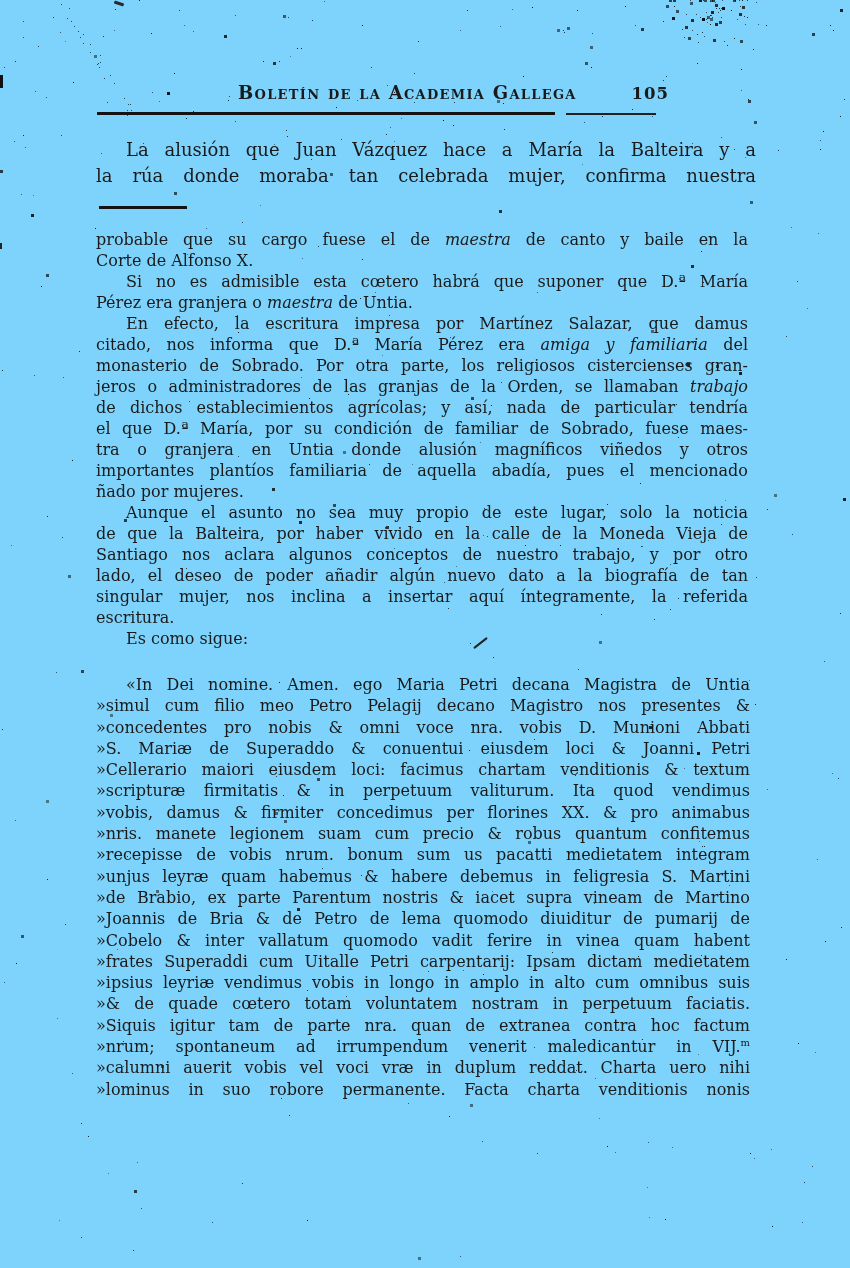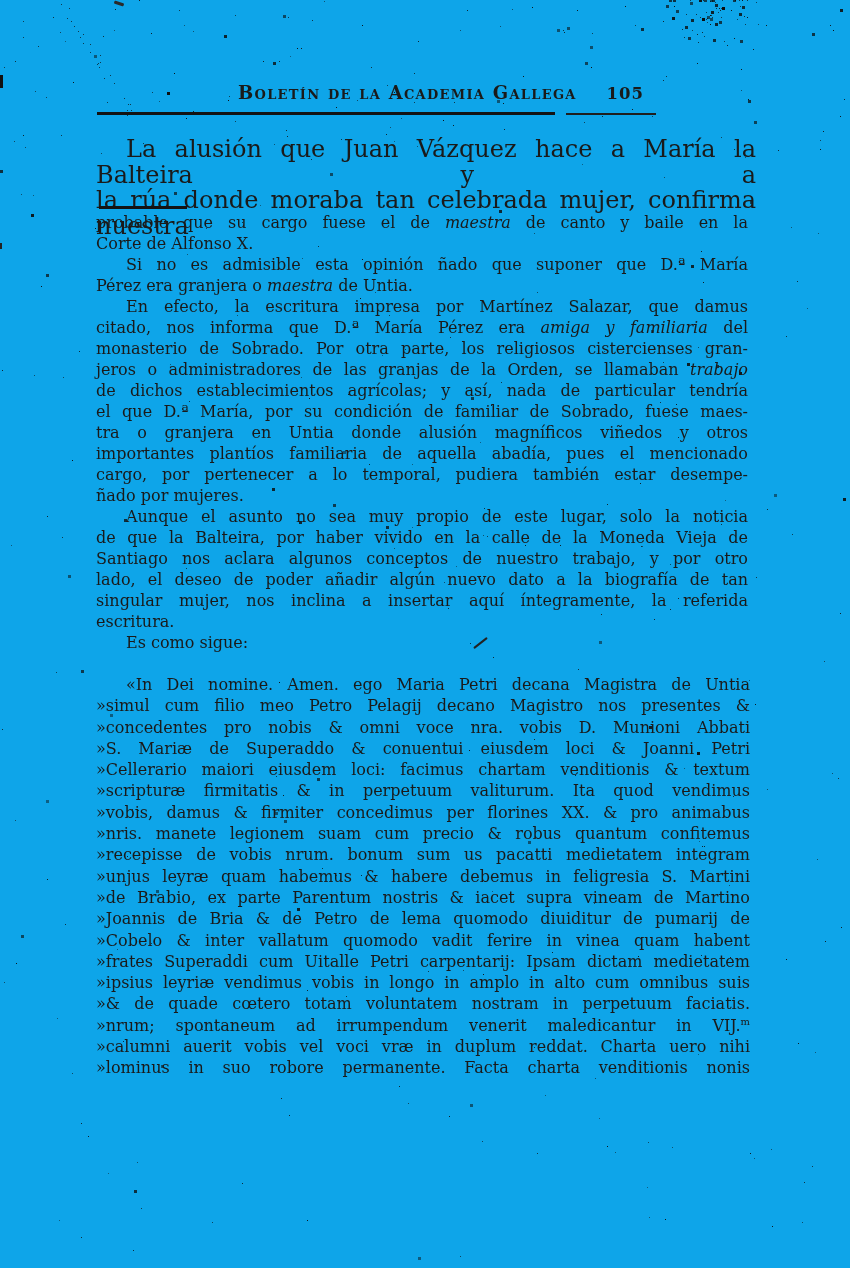--- a/index.html
+++ b/index.html
@@ -4,53 +4,53 @@
 <style>
   html,body{margin:0;padding:0;}
   body{
     width:850px;height:1268px;
     background:#ffffff;
     font-family:"DejaVu Serif","Liberation Serif",serif;
     color:#1a1a1a;
     overflow:hidden;
     position:relative;
   }
-  .page{position:absolute;inset:0;background:#0ea5e9;padding-left:16px;}
+  .page{position:absolute;inset:0;background:#7dd3fc;padding-left:16px;}
 
   
   .header-row{
     position:absolute;left:96px;top:82px;width:660px;
     display:flex;align-items:baseline;
   }
   .hdr-title{
     font-variant:small-caps;
     font-weight:700;
     font-size:18px;
     letter-spacing:1.3px;
     margin-left:142px;
     white-space:nowrap;
   }
   .folio{
-    margin-left:auto;margin-right:112px;
+    margin-left:auto;margin-right:87px;
     font-size:16.5px;font-weight:600;letter-spacing:1px;
   }
   .rule-main{position:absolute;left:97px;top:112px;width:660px;height:3px;}
   .rule-main .seg1{position:absolute;left:0;top:0;width:458px;height:3px;background:#131313;}
   .rule-main .seg2{position:absolute;left:469px;top:1px;width:90px;height:2px;background:#1f1f1f;}
 
   
   .para-main{
     position:absolute;left:96px;top:137px;width:660px;
-    font-size:24px;line-height:25.5px;
+    font-size:18px;line-height:25.5px;
   }
 
   
   .fn-sep{position:absolute;left:99px;top:206px;width:88px;height:3px;background:#131313;}
   .fn{
-    position:absolute;left:96px;top:212px;width:652px;
+    position:absolute;left:96px;top:229px;width:652px;
     font-size:16px;line-height:21px;
   }
 
   
   .quote{
     position:absolute;left:96px;top:674px;width:654px;
     font-size:16px;line-height:21.3px;
   }
 
   
@@ -97,31 +97,30 @@
   <div class="para-main">
       <div class="line in"><span>La alusión que Juan Vázquez hace a María la Balteira y a</span></div>
       <div class="line"><span>la rúa donde moraba tan celebrada mujer, confirma nuestra</span></div>
     </div>
 
   <div class="fn-sep"></div>
 
   <div class="fn">
       <div class="line"><span>probable que su cargo fuese el de </span><em>maestra</em><span> de canto y baile en la</span></div>
       <div class="line nj"><span>Corte de Alfonso X.</span></div>
-      <div class="line in"><span>Si no es admisible esta opinión ñado que suponer que D.ª María</span></div>
+      <div class="line in"><span>Si no es admisible esta cœtero habrá que suponer que D.ª María</span></div>
       <div class="line nj"><span>Pérez era granjera o </span><em>maestra</em><span> de Untia.</span></div>
       <div class="line in"><span>En efecto, la escritura impresa por Martínez Salazar, que damus</span></div>
       <div class="line"><span>citado, nos informa que D.ª María Pérez era </span><em>amiga y familiaria</em><span> del</span></div>
       <div class="line"><span>monasterio de Sobrado. Por otra parte, los religiosos cistercienses gran-</span></div>
       <div class="line"><span>jeros o administradores de las granjas de la Orden, se llamaban </span><em>trabajo</em></div>
       <div class="line"><span>de dichos establecimientos agrícolas; y así, nada de particular tendría</span></div>
       <div class="line"><span>el que D.ª María, por su condición de familiar de Sobrado, fuese maes-</span></div>
       <div class="line"><span>tra o granjera en Untia donde alusión magníficos viñedos y otros</span></div>
       <div class="line"><span>importantes plantíos familiaria de aquella abadía, pues el mencionado</span></div>
-      <div class="line"><span>cargo, por pertenecer a lo temporal, pudiera también estar desempe-</span></div>
       <div class="line nj"><span>ñado por mujeres.</span></div>
       <div class="line in"><span>Aunque el asunto no sea muy propio de este lugar, solo la noticia</span></div>
       <div class="line"><span>de que la Balteira, por haber vivido en la calle de la Moneda Vieja de</span></div>
       <div class="line"><span>Santiago nos aclara algunos conceptos de nuestro trabajo, y por otro</span></div>
       <div class="line"><span>lado, el deseo de poder añadir algún nuevo dato a la biografía de tan</span></div>
       <div class="line"><span>singular mujer, nos inclina a insertar aquí íntegramente, la referida</span></div>
       <div class="line nj"><span>escritura.</span></div>
       <div class="line in nj"><span>Es como sigue:</span></div>
     </div>
 
@@ -135,20 +134,21 @@
       <div class="line"><span>»vobis, damus &amp; firmiter concedimus per florines XX. &amp; pro animabus</span></div>
       <div class="line"><span>»nris. manete legionem suam cum precio &amp; robus quantum confitemus</span></div>
       <div class="line"><span>»recepisse de vobis nrum. bonum sum us pacatti medietatem integram</span></div>
       <div class="line"><span>»unjus leyræ quam habemus &amp; habere debemus in feligresia S. Martini</span></div>
       <div class="line"><span>»de Brabio, ex parte Parentum nostris &amp; iacet supra vineam de Martino</span></div>
       <div class="line"><span>»Joannis de Bria &amp; de Petro de lema quomodo diuiditur de pumarij de</span></div>
       <div class="line"><span>»Cobelo &amp; inter vallatum quomodo vadit ferire in vinea quam habent</span></div>
       <div class="line"><span>»frates Superaddi cum Uitalle Petri carpentarij: Ipsam dictam medietatem</span></div>
       <div class="line"><span>»ipsius leyriæ vendimus vobis in longo in amplo in alto cum omnibus suis</span></div>
       <div class="line"><span>»&amp; de quade cœtero totam voluntatem nostram in perpetuum faciatis.</span></div>
+      <div class="line"><span>»Siquis igitur tam de parte nra. quan de extranea contra hoc factum</span></div>
       <div class="line"><span>»nrum; spontaneum ad irrumpendum venerit maledicantur in VIJ.</span><sup>m</sup></div>
       <div class="line"><span>»calumni auerit vobis vel voci vræ in duplum reddat. Charta uero nihi</span></div>
       <div class="line"><span>»lominus in suo robore permanente. Facta charta venditionis nonis</span></div>
     </div>
 
   <div class="stroke"></div>
   <div class="stroke2"></div>
   <div class="nub"></div>
   <div class="nub2"></div>
 

